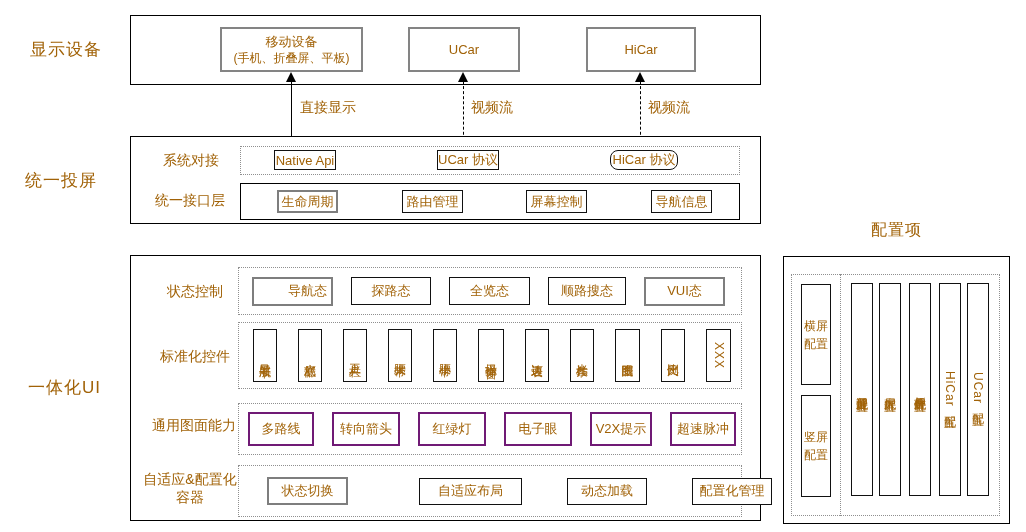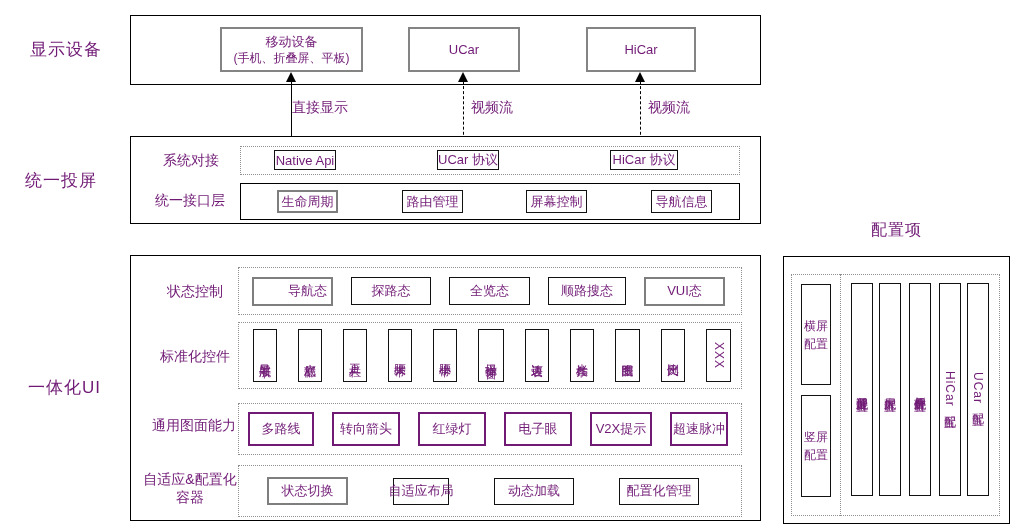--- a/index.html
+++ b/index.html
@@ -1,18 +1,18 @@
 <!DOCTYPE html>
 <html><head>
 <meta charset="utf-8">
 <style>
   html,body{margin:0;padding:0;background:#ffffff;}
   .canvas{
     position:relative;width:1026px;height:532px;background:#ffffff;
-    font-family:"Liberation Sans","DejaVu Sans",sans-serif;color:#701a75;overflow:hidden;
+    font-family:"Liberation Sans","DejaVu Sans",sans-serif;color:#a16207;overflow:hidden;
   }
   .abs{position:absolute;box-sizing:border-box;}
   .outline{border:1px solid #000;background:#fff;}
   .dotted{border:1px dotted #8f8f8f;}
   .side-label{font-size:17px;letter-spacing:1px;white-space:nowrap;}
   .panel-title{font-size:16px;text-align:center;letter-spacing:1px;}
   .row-label{font-size:14px;white-space:nowrap;}
   .chip{
     border:1px solid #111;background:#fff;display:flex;align-items:center;justify-content:center;
     font-size:13px;white-space:nowrap;box-sizing:border-box;
@@ -58,36 +58,36 @@
   </div>
   <div class="abs dev" style="left:408px;top:27px;width:112px;height:45px;">
     <span>UCar</span>
   </div>
   <div class="abs dev" style="left:586px;top:27px;width:110px;height:45px;">
     <span>HiCar</span>
   </div>
 
   <div class="abs arrowhead" style="left:286px;top:72px;"></div>
   <div class="abs vline" style="left:291px;top:81px;height:69px;"></div>
-  <div class="abs arrow-label" style="left:292px;top:99px;">直接显示</div>
+  <div class="abs arrow-label" style="left:300px;top:99px;">直接显示</div>
 
   <div class="abs arrowhead" style="left:458px;top:72px;"></div>
   <div class="abs vline dash" style="left:463px;top:81px;height:69px;"></div>
   <div class="abs arrow-label" style="left:471px;top:99px;">视频流</div>
 
   <div class="abs arrowhead" style="left:635px;top:72px;"></div>
   <div class="abs vline dash" style="left:640px;top:81px;height:69px;"></div>
   <div class="abs arrow-label" style="left:648px;top:99px;">视频流</div>
 
   <div class="abs outline" style="left:130px;top:136px;width:631px;height:88px;"></div>
   <div class="abs row-label" style="left:163px;top:152px;">系统对接</div>
   <div class="abs dotted" style="left:240px;top:146px;width:500px;height:29px;"></div>
   <div class="abs chip" style="left:262px;top:150px;width:62px;height:20px;margin-left:12px;">Native Api</div>
   <div class="abs chip" style="left:437px;top:150px;width:62px;height:20px;">UCar 协议</div>
-  <div class="abs chip" style="left:610px;top:150px;width:68px;height:20px;">HiCar 协议</div>
+  <div class="abs chip" style="left:610px;top:150px;width:68px;height:20px;border-radius:8px;">HiCar 协议</div>
 
   <div class="abs row-label" style="left:155px;top:192px;">统一接口层</div>
   <div class="abs outline" style="left:240px;top:183px;width:500px;height:37px;"></div>
   <div class="abs chip sel" style="left:277px;top:190px;width:61px;height:23px;">生命周期</div>
   <div class="abs chip" style="left:402px;top:190px;width:61px;height:23px;">路由管理</div>
   <div class="abs chip" style="left:526px;top:190px;width:61px;height:23px;">屏幕控制</div>
   <div class="abs chip" style="left:651px;top:190px;width:61px;height:23px;">导航信息</div>
 
   <div class="abs outline" style="left:130px;top:255px;width:631px;height:266px;"></div>
 
@@ -115,30 +115,30 @@
     <div class="vchip" style="width:25px;height:53px;">XXX</div>
   </div>
 
   <div class="abs row-label" style="left:152px;top:417px;">通用图面能力</div>
   <div class="abs dotted flexrow" style="left:238px;top:403px;width:504px;height:52px;gap:18px;padding-left:9px;">
     <div class="chip gray2" style="width:66px;height:34px;flex:none;">多路线</div>
     <div class="chip gray2" style="width:68px;height:34px;flex:none;">转向箭头</div>
     <div class="chip gray2" style="width:68px;height:34px;flex:none;">红绿灯</div>
     <div class="chip gray2" style="width:68px;height:34px;flex:none;text-align:right;">电子眼</div>
     <div class="chip gray2" style="width:62px;height:34px;flex:none;">V2X提示</div>
-    <div class="chip gray2" style="width:58px;height:34px;flex:none;">超速脉冲</div>
+    <div class="chip gray2" style="width:66px;height:34px;flex:none;">超速脉冲</div>
   </div>
 
   <div class="abs row-label" style="left:140px;top:471px;width:100px;text-align:center;">
     <div>自适应&amp;配置化</div>
     <div>容器</div>
   </div>
   <div class="abs dotted flexrow" style="left:238px;top:465px;width:504px;height:52px;gap:45px;padding-left:28px;">
     <div class="chip sel" style="width:81px;height:28px;flex:none;">状态切换</div>
-    <div class="chip" style="width:56px;height:27px;flex:none;">自适应布局</div>
+    <div class="chip" style="width:103px;height:27px;flex:none;margin-left:26px;">自适应布局</div>
     <div class="chip" style="width:80px;height:27px;flex:none;">动态加载</div>
     <div class="chip" style="width:80px;height:27px;flex:none;">配置化管理</div>
   </div>
 
   <div class="abs panel-title" style="left:783px;top:220px;width:227px;">配置项</div>
   <div class="abs outline" style="left:783px;top:256px;width:227px;height:268px;"></div>
   <div class="abs dotted" style="left:791px;top:274px;width:209px;height:242px;"></div>
   <div class="abs" style="left:840px;top:274px;width:0;height:242px;border-left:1px dotted #8f8f8f;"></div>
 
   <div class="abs orient-chip" style="left:801px;top:284px;width:30px;height:101px;">横屏配置</div>

